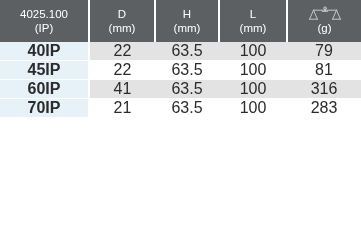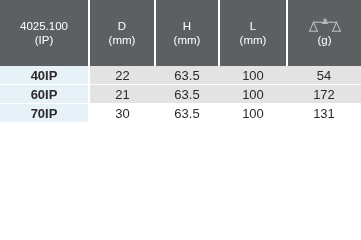--- a/index.html
+++ b/index.html
@@ -17,21 +17,21 @@
     width: 361px;
     border-collapse: collapse;
     table-layout: fixed;
   }
   
   .spec-table thead tr {
     background: #5c6063;
   }
   .spec-table thead th {
     height: 42px;
-    padding: 12px;
+    padding: 0;
     color: #ffffff;
     font-size: 11.5px;
     font-weight: normal;
     text-align: center;
     vertical-align: middle;
     border-right: 2px solid #ffffff;
     line-height: 1.22;
   }
   .spec-table thead th:last-child {
     border-right: none;
@@ -49,21 +49,21 @@
     display: block;
     height: 15px;
     line-height: 15px;
   }
   .scale-icon-wrap svg { display: block; margin: 0 auto; }
 
   
   .spec-table tbody td {
     height: 18px;
     padding: 0;
-    font-size: 13px;
+    font-size: 16px;
     text-align: center;
     vertical-align: middle;
     color: #2b2b2b;
     border-bottom: 1px solid #ffffff;
   }
   .spec-table tbody tr:last-child td {
     border-bottom: none;
   }
   .col-model {
     background: #e6f1f8 !important;
@@ -138,30 +138,37 @@
         </span>
       </th>
     </tr>
   </thead>
   <tbody>
     <tr class="row-odd">
       <td class="col-model">40IP</td>
       <td>22</td>
       <td>63.5</td>
       <td>100</td>
-      <td>54</td>
+      <td>79</td>
+    </tr>
+    <tr class="row-even">
+      <td class="col-model">45IP</td>
+      <td>22</td>
+      <td>63.5</td>
+      <td>100</td>
+      <td>81</td>
     </tr>
     <tr class="row-odd">
       <td class="col-model">60IP</td>
+      <td>41</td>
+      <td>63.5</td>
+      <td>100</td>
+      <td>316</td>
+    </tr>
+    <tr class="row-even">
+      <td class="col-model">70IP</td>
       <td>21</td>
       <td>63.5</td>
       <td>100</td>
-      <td>172</td>
-    </tr>
-    <tr class="row-even">
-      <td class="col-model">70IP</td>
-      <td>30</td>
-      <td>63.5</td>
-      <td>100</td>
-      <td>131</td>
+      <td>283</td>
     </tr>
   </tbody>
 </table>
 
 </body></html>

